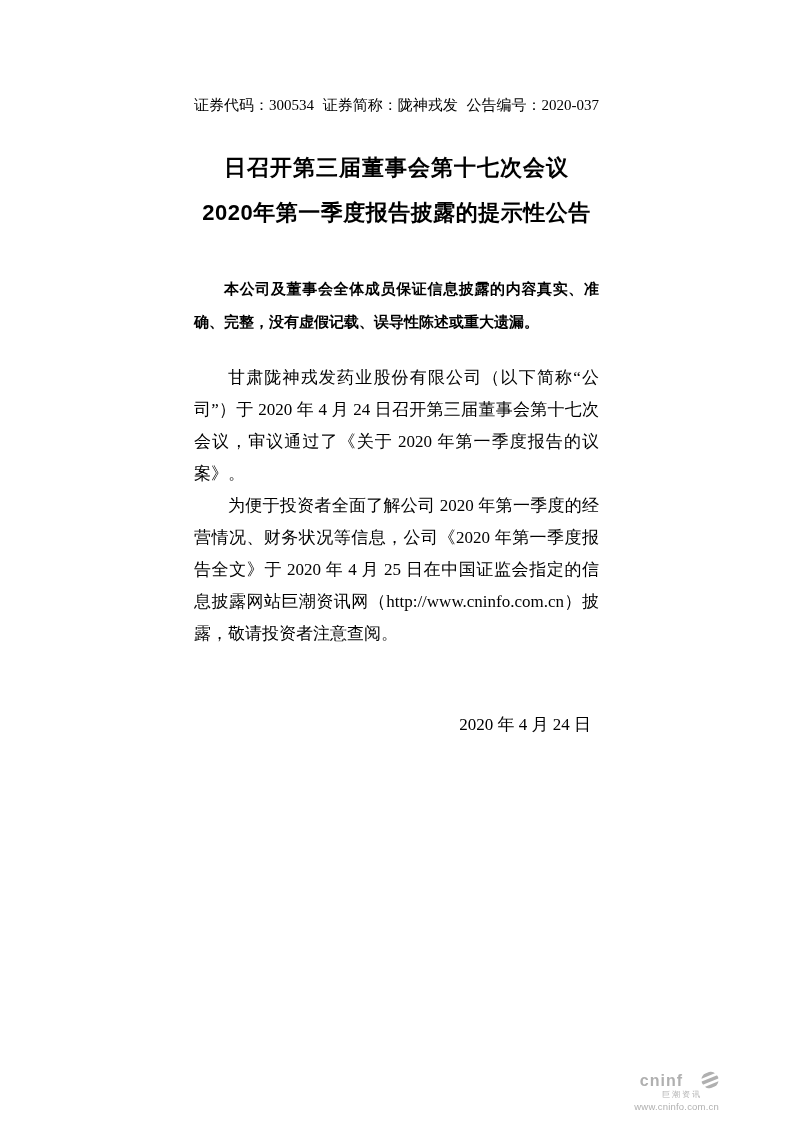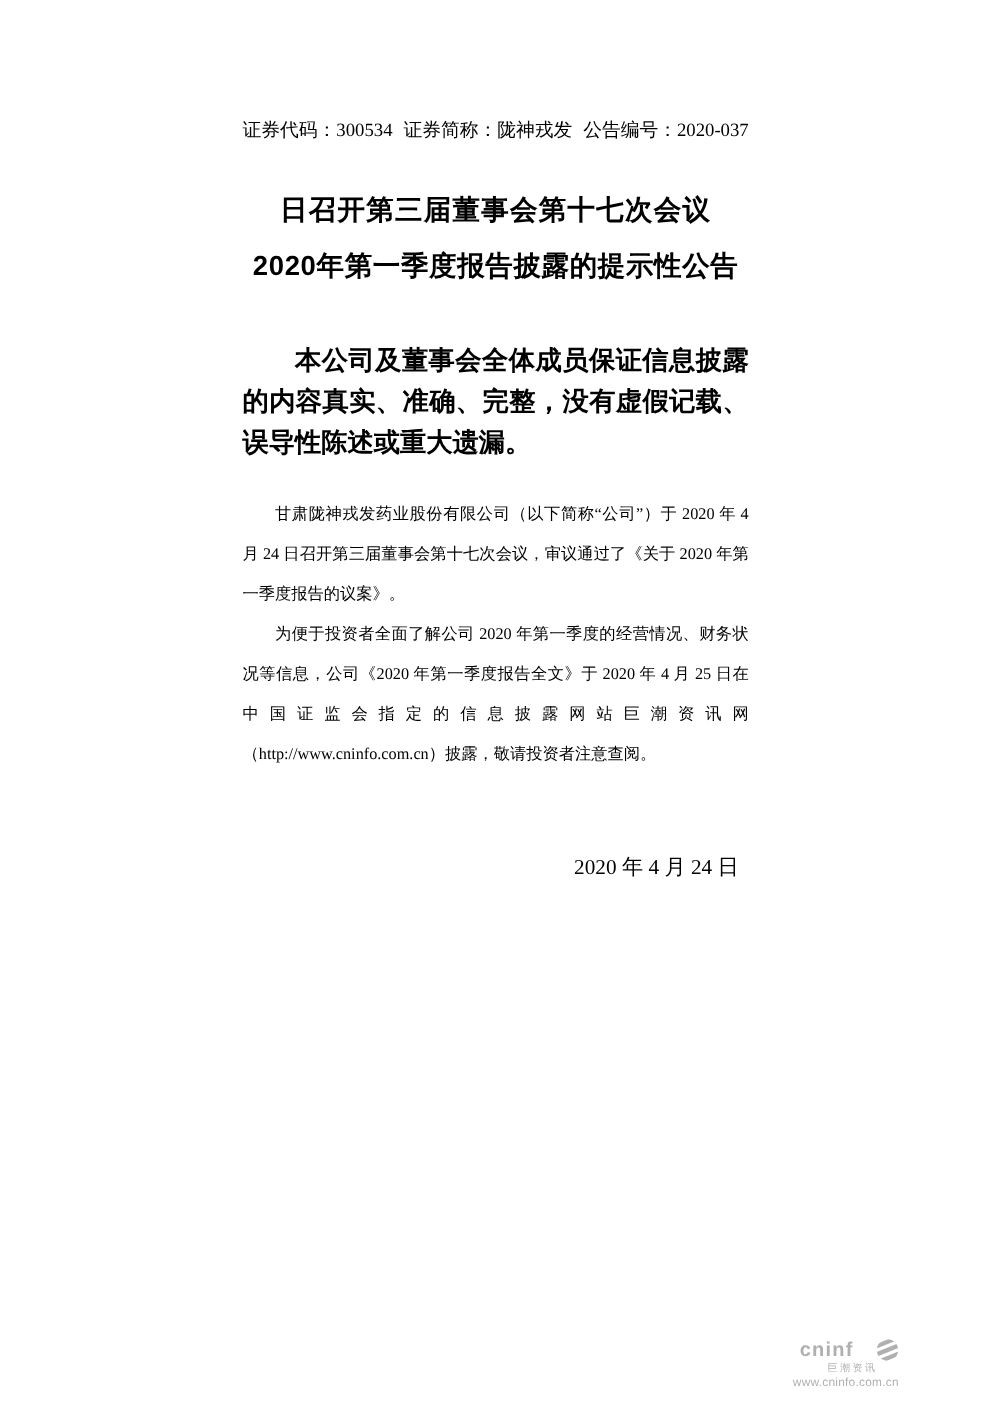--- a/index.html
+++ b/index.html
@@ -40,31 +40,31 @@
     margin: 15px 0 0 0;
     text-align: center;
     font-family: Liberation Sans, sans-serif;
     font-weight: 700;
     font-size: 22px;
     line-height: 30px;
     letter-spacing: 0.5px;
   }
   .statement {
     margin: 44px 0 0 0;
-    font-family: Liberation Serif, serif;
+    font-family: Liberation Sans, sans-serif;
     font-weight: 700;
-    font-size: 21px;
+    font-size: 15px;
     line-height: 33px;
     text-indent: 2em;
     text-align: justify;
   }
   .body-para {
     margin: 0;
     font-family: "Liberation Serif", "DejaVu Serif", serif;
-    font-size: 13px;
+    font-size: 17px;
     line-height: 32px;
     text-indent: 2em;
     text-align: justify;
   }
   .body-para.first {
     margin-top: 24px;
   }
   .signature {
     margin-top: 58px;
     text-align: right;

